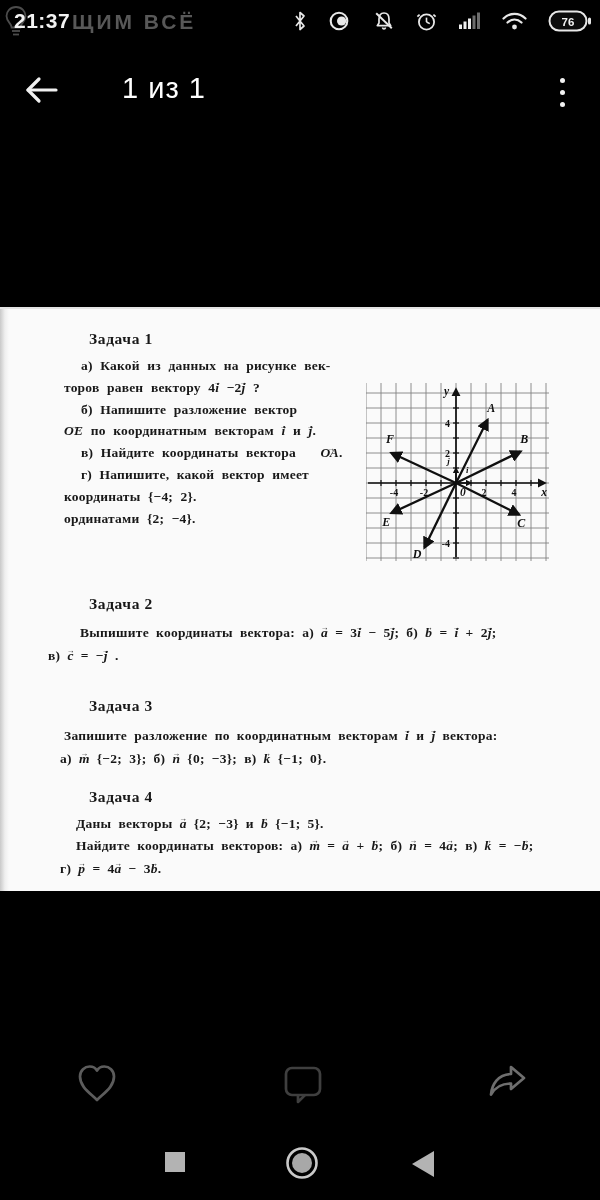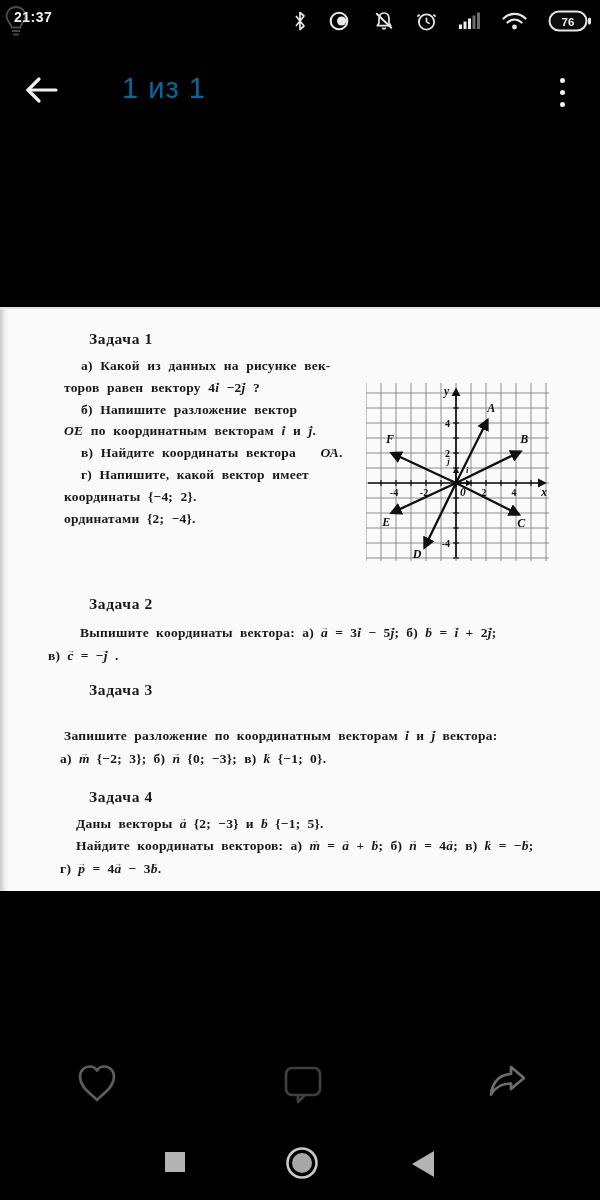--- a/index.html
+++ b/index.html
@@ -2,29 +2,29 @@
 <html><head>
 <meta charset="utf-8">
 <style>
   html,body{margin:0;padding:0;background:#000;}
   body{width:600px;height:1200px;position:relative;overflow:hidden;
        font-family:"Liberation Sans",sans-serif;-webkit-font-smoothing:antialiased;}
 
   
   .statusbar{position:absolute;left:0;top:0;width:600px;height:46px;}
   .bulb{position:absolute;left:3px;top:5px;opacity:.85;}
-  .time{position:absolute;left:14px;top:9px;color:#f2f2f2;font-size:14px;font-weight:bold;z-index:2;letter-spacing:.5px;}
+  .time{position:absolute;left:14px;top:9px;color:#f2f2f2;font-size:21px;font-weight:bold;z-index:2;letter-spacing:.5px;}
   .wmark{position:absolute;left:72px;top:10px;color:#585858;font-size:21px;font-weight:bold;letter-spacing:3px;z-index:1;}
   .sicons{position:absolute;right:8px;top:9px;display:flex;align-items:center;gap:20px;height:24px;}
   .sicons svg{display:block;}
 
   
   .appbar{position:absolute;left:0;top:60px;width:600px;height:58px;}
   .backbtn{position:absolute;left:22px;top:12px;width:40px;height:36px;cursor:pointer;}
-  .apptitle{position:absolute;left:122px;top:12px;color:#0369a1;font-size:29px;font-weight:400;letter-spacing:1px;}
+  .apptitle{position:absolute;left:122px;top:12px;color:#ffffff;font-size:29px;font-weight:400;letter-spacing:1px;}
   .menubtn{position:absolute;right:26px;top:10px;width:24px;height:44px;display:flex;flex-direction:column;align-items:center;justify-content:center;gap:7px;cursor:pointer;}
   .menubtn i{width:5px;height:5px;border-radius:50%;background:#f2f2f2;display:block;}
 
   
   .doc{position:absolute;left:0;top:307px;width:600px;height:584px;background:#fafafa;
        color:#181818;font-family:"Liberation Serif",serif;font-weight:bold;}
   .doc::before{content:"";position:absolute;left:0;top:0;width:9px;height:100%;
        background:linear-gradient(90deg,#c9c9c9,#efefef 55%,rgba(250,250,250,0));}
   .doc::after{content:"";position:absolute;left:0;top:0;width:100%;height:2px;background:#e3e3e3;}
   .thead{position:absolute;font-size:15.5px;letter-spacing:.6px;}
@@ -68,20 +68,21 @@
 <body>
 
 <div class="statusbar">
   <span class="bulb">
     <svg width="26" height="36" viewBox="0 0 26 36">
       <path d="M13 2 C7 2 3.5 6.5 3.5 11 C3.5 14.5 5.5 16.6 7 18.6 C8 19.9 8.5 21 8.6 22.5 L17.4 22.5 C17.5 21 18 19.9 19 18.6 C20.5 16.6 22.5 14.5 22.5 11 C22.5 6.5 19 2 13 2 Z" fill="none" stroke="#5a5a5a" stroke-width="1.8"></path>
       <line x1="9" y1="26" x2="17" y2="26" stroke="#5a5a5a" stroke-width="1.8"></line>
       <line x1="10" y1="29.5" x2="16" y2="29.5" stroke="#5a5a5a" stroke-width="1.8"></line>
     </svg>
   </span>
+  <span class="wmark">ЩИМ ВСЁ</span>
   <span class="time">21:37</span>
 
   <div class="sicons">
     <span>
       <svg width="14" height="22" viewBox="0 0 14 22">
         <path d="M3 6 L11 16 L7 19.5 L7 2.5 L11 6 L3 16" fill="none" stroke="#e8e8e8" stroke-width="1.7" stroke-linejoin="round"></path>
       </svg>
     </span>
     <span>
       <svg width="26" height="22" viewBox="0 0 26 22">
@@ -243,21 +244,21 @@
         <text x="20.25" y="142.75" class="vl" text-anchor="middle">E</text>
         <line x1="90" y1="100" x2="25.5" y2="70" class="vec" marker-end="url(#ah)"></line>
         <text x="24" y="60.25" class="vl" text-anchor="middle">F</text>
       </svg>
   </div>
 
   <div class="thead" style="left:89px;top:288px;">Задача 2</div>
   <div class="tline" style="left:80px;top:315px;">Выпишите координаты вектора: а) <span class="v"><span class="ar">→</span>a</span> = 3<span class="v"><span class="ar">→</span>i</span> − 5<span class="v"><span class="ar">→</span>j</span>;   б) <span class="v"><span class="ar">→</span>b</span> = <span class="v"><span class="ar">→</span>i</span> + 2<span class="v"><span class="ar">→</span>j</span>;</div>
   <div class="tline" style="left:48px;top:338px;">в) <span class="v"><span class="ar">→</span>c</span> = −<span class="v"><span class="ar">→</span>j</span> .</div>
 
-  <div class="thead" style="left:89px;top:374px;">Задача 3</div>
+  <div class="thead" style="left:89px;top:390px;">Задача 3</div>
   <div class="tline" style="left:64px;top:418px;">Запишите разложение по координатным векторам <span class="v"><span class="ar">→</span>i</span> и <span class="v"><span class="ar">→</span>j</span> вектора:</div>
   <div class="tline" style="left:60px;top:441px;">а) <span class="v"><span class="ar">→</span>m</span> {−2; 3};   б) <span class="v"><span class="ar">→</span>n</span> {0; −3};   в) <span class="v"><span class="ar">→</span>k</span> {−1; 0}.</div>
 
   <div class="thead" style="left:89px;top:481px;">Задача 4</div>
   <div class="tline" style="left:76px;top:506px;">Даны векторы <span class="v"><span class="ar">→</span>a</span> {2; −3} и <span class="v"><span class="ar">→</span>b</span> {−1; 5}.</div>
   <div class="tline" style="left:76px;top:528px;">Найдите координаты векторов: а) <span class="v"><span class="ar">→</span>m</span> = <span class="v"><span class="ar">→</span>a</span> + <span class="v"><span class="ar">→</span>b</span>;   б) <span class="v"><span class="ar">→</span>n</span> = 4<span class="v"><span class="ar">→</span>a</span>;   в) <span class="v"><span class="ar">→</span>k</span> = −<span class="v"><span class="ar">→</span>b</span>;</div>
   <div class="tline" style="left:60px;top:551px;">г) <span class="v"><span class="ar">→</span>p</span> = 4<span class="v"><span class="ar">→</span>a</span> − 3<span class="v"><span class="ar">→</span>b</span>.</div>
 </div>
 
 <div class="actions">

